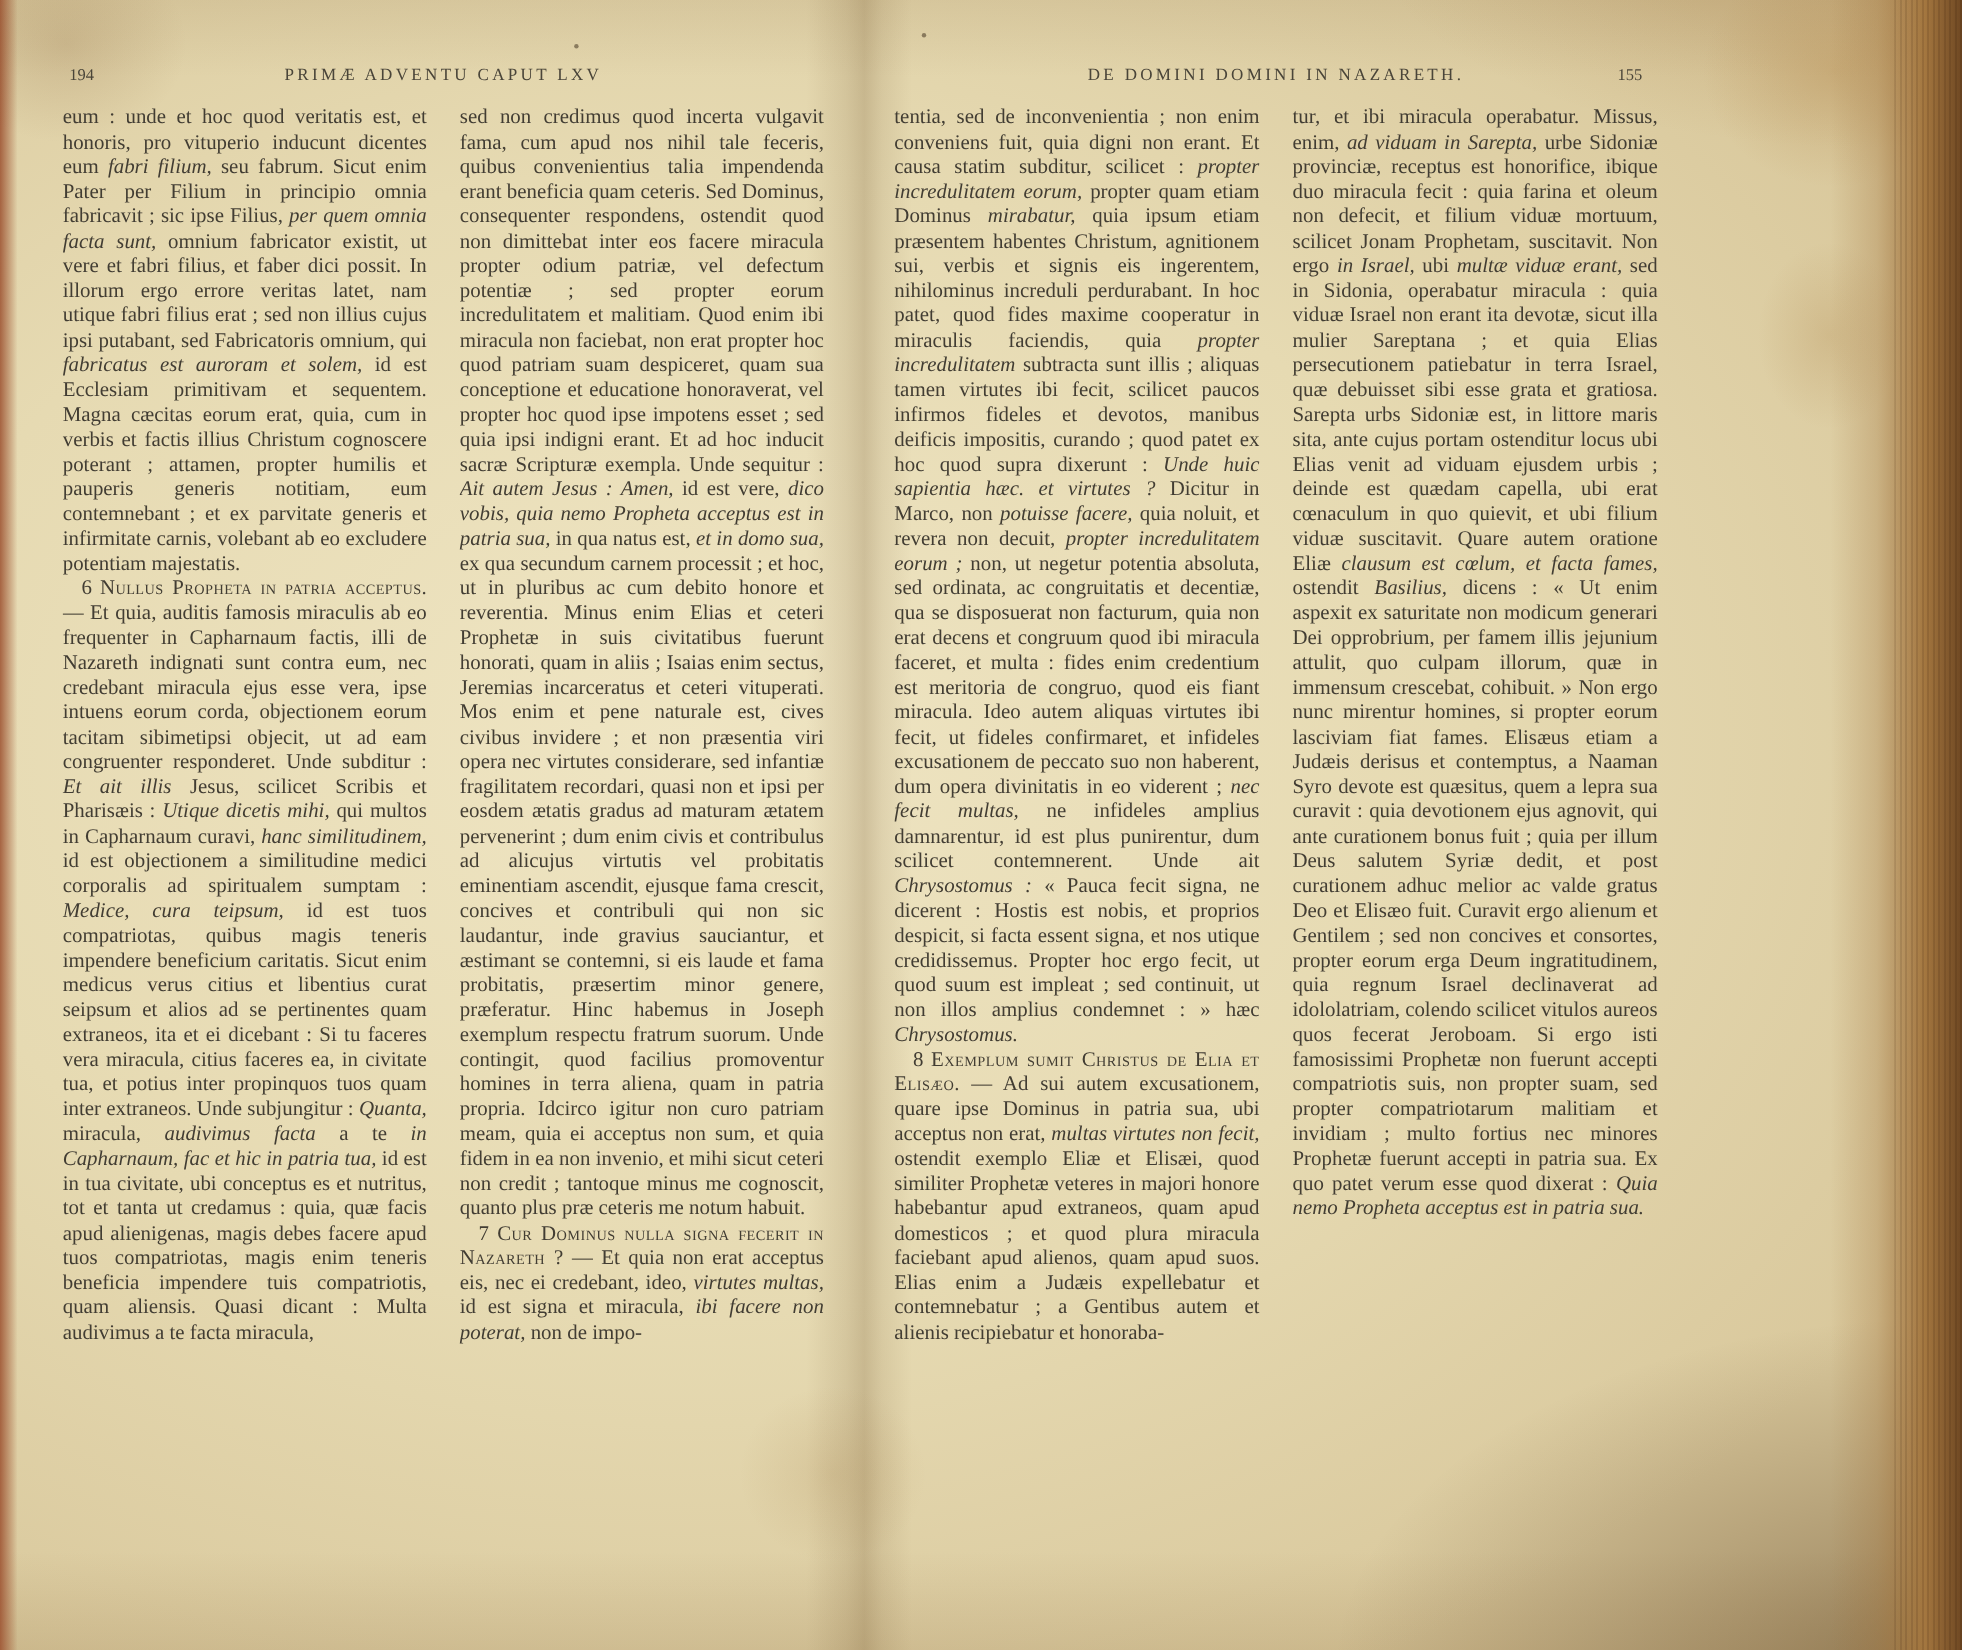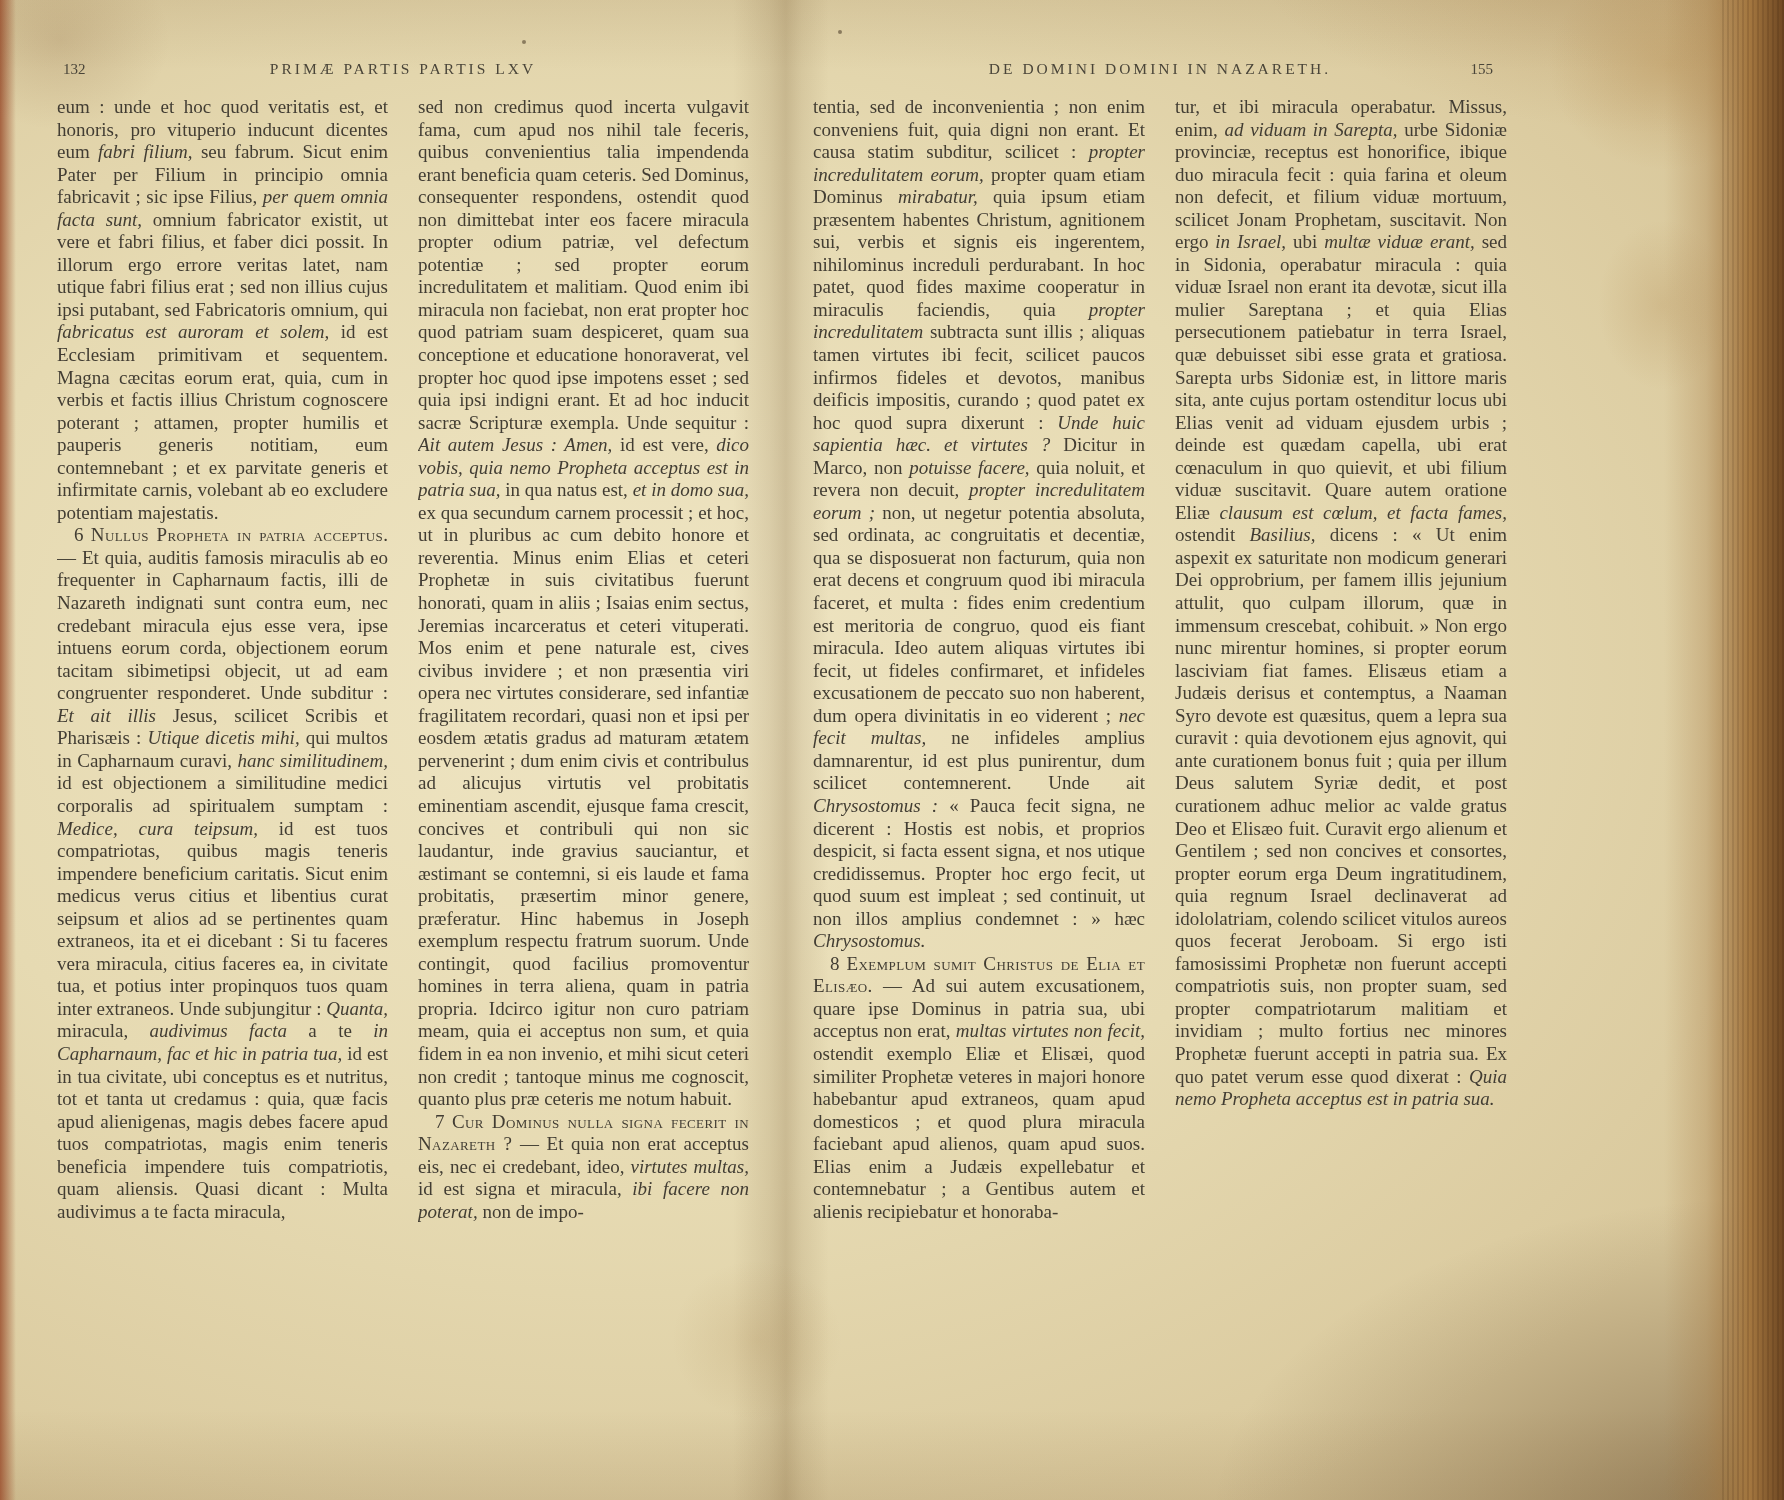--- a/index.html
+++ b/index.html
@@ -77,22 +77,22 @@
 
   <div class="stain stain-tr"></div>
   <div class="stain stain-rm"></div>
   <div class="stain stain-gb"></div>
   <div class="stain stain-tl"></div>
   <div class="speck speck-a"></div>
   <div class="speck speck-b"></div>
 
   <div class="page page-left">
     <div class="pghead">
-      <span class="pgnum num-left">132</span>
-      <span class="pgtitle">PRIMÆ PARTIS PARTIS LXV</span>
+      <span class="pgnum num-left">194</span>
+      <span class="pgtitle">PRIMÆ ADVENTU CAPUT LXV</span>
     </div>
     <div class="cols">
       <div class="col">
           <p class="para">eum : unde et hoc quod veritatis est, et honoris, pro vituperio inducunt dicentes eum <i>fabri filium,</i> seu fabrum. Sicut enim Pater per Filium in principio omnia fabricavit ; sic ipse Filius, <i>per quem omnia facta sunt,</i> omnium fabricator existit, ut vere et fabri filius, et faber dici possit. In illorum ergo errore veritas latet, nam utique fabri filius erat ; sed non illius cujus ipsi putabant, sed Fabricatoris omnium, qui <i>fabricatus est auroram et solem,</i> id est Ecclesiam primitivam et sequentem. Magna cæcitas eorum erat, quia, cum in verbis et factis illius Christum cognoscere poterant ; attamen, propter humilis et pauperis generis notitiam, eum contemnebant ; et ex parvitate generis et infirmitate carnis, volebant ab eo excludere potentiam majestatis.</p>
           <p class="para ind">6 <span class="sc">Nullus Propheta in patria acceptus</span>. — Et quia, auditis famosis miraculis ab eo frequenter in Capharnaum factis, illi de Nazareth indignati sunt contra eum, nec credebant miracula ejus esse vera, ipse intuens eorum corda, objectionem eorum tacitam sibimetipsi objecit, ut ad eam congruenter responderet. Unde subditur : <i>Et ait illis</i> Jesus, scilicet Scribis et Pharisæis : <i>Utique dicetis mihi,</i> qui multos in Capharnaum curavi, <i>hanc similitudinem,</i> id est objectionem a similitudine medici corporalis ad spiritualem sumptam : <i>Medice, cura teipsum,</i> id est tuos compatriotas, quibus magis teneris impendere beneficium caritatis. Sicut enim medicus verus citius et libentius curat seipsum et alios ad se pertinentes quam extraneos, ita et ei dicebant : Si tu faceres vera miracula, citius faceres ea, in civitate tua, et potius inter propinquos tuos quam inter extraneos. Unde subjungitur : <i>Quanta,</i> miracula, <i>audivimus facta</i> a te <i>in Capharnaum, fac et hic in patria tua,</i> id est in tua civitate, ubi conceptus es et nutritus, tot et tanta ut credamus : quia, quæ facis apud alienigenas, magis debes facere apud tuos compatriotas, magis enim teneris beneficia impendere tuis compatriotis, quam aliensis. Quasi dicant : Multa audivimus a te facta miracula,</p>
         </div>
       <div class="col">
           <p class="para">sed non credimus quod incerta vulgavit fama, cum apud nos nihil tale feceris, quibus convenientius talia impendenda erant beneficia quam ceteris. Sed Dominus, consequenter respondens, ostendit quod non dimittebat inter eos facere miracula propter odium patriæ, vel defectum potentiæ ; sed propter eorum incredulitatem et malitiam. Quod enim ibi miracula non faciebat, non erat propter hoc quod patriam suam despiceret, quam sua conceptione et educatione honoraverat, vel propter hoc quod ipse impotens esset ; sed quia ipsi indigni erant. Et ad hoc inducit sacræ Scripturæ exempla. Unde sequitur : <i>Ait autem Jesus : Amen,</i> id est vere, <i>dico vobis, quia nemo Propheta acceptus est in patria sua,</i> in qua natus est, <i>et in domo sua,</i> ex qua secundum carnem processit ; et hoc, ut in pluribus ac cum debito honore et reverentia. Minus enim Elias et ceteri Prophetæ in suis civitatibus fuerunt honorati, quam in aliis ; Isaias enim sectus, Jeremias incarceratus et ceteri vituperati. Mos enim et pene naturale est, cives civibus invidere ; et non præsentia viri opera nec virtutes considerare, sed infantiæ fragilitatem recordari, quasi non et ipsi per eosdem ætatis gradus ad maturam ætatem pervenerint ; dum enim civis et contribulus ad alicujus virtutis vel probitatis eminentiam ascendit, ejusque fama crescit, concives et contribuli qui non sic laudantur, inde gravius sauciantur, et æstimant se contemni, si eis laude et fama probitatis, præsertim minor genere, præferatur. Hinc habemus in Joseph exemplum respectu fratrum suorum. Unde contingit, quod facilius promoventur homines in terra aliena, quam in patria propria. Idcirco igitur non curo patriam meam, quia ei acceptus non sum, et quia fidem in ea non invenio, et mihi sicut ceteri non credit ; tantoque minus me cognoscit, quanto plus præ ceteris me notum habuit.</p>
           <p class="para ind">7 <span class="sc">Cur Dominus nulla signa fecerit in Nazareth ?</span> — Et quia non erat acceptus eis, nec ei credebant, ideo, <i>virtutes multas,</i> id est signa et miracula, <i>ibi facere non poterat,</i> non de impo-</p>
         </div>

